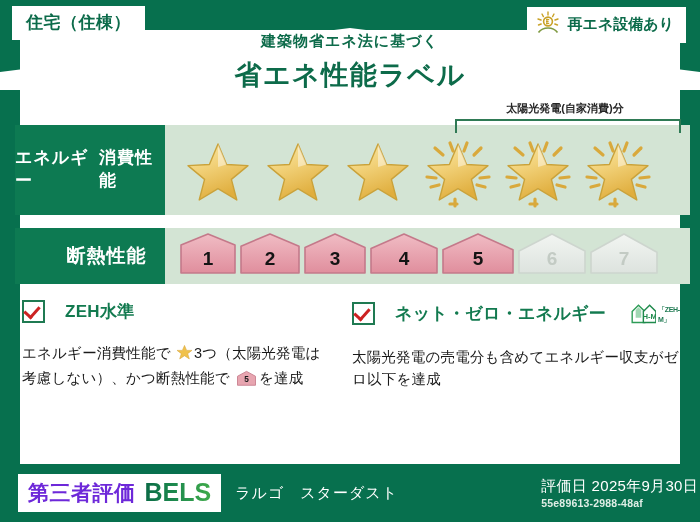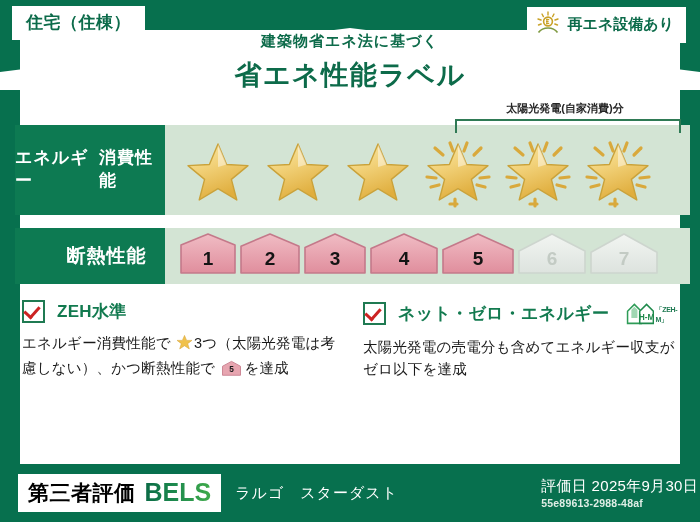--- a/index.html
+++ b/index.html
@@ -87,21 +87,21 @@
     z-index:7;
   }
 
   .stars{display:flex;align-items:center;gap:2px;padding-left:14px;}
   .star-cell{position:relative;width:78px;height:78px;}
   .insul-cells{display:flex;align-items:center;gap:2px;padding-left:14px;}
 
   
   .features{position:absolute;left:22px;right:14px;top:300px;display:flex;gap:18px;z-index:5;}
   .feat{flex:1 1 50%;}
-  .feat-head{display:flex;align-items:center;gap:12px;margin-bottom:9px;}
+  .feat-head{display:flex;align-items:center;gap:20px;margin-bottom:19px;}
   .chk{
     width:19px;height:19px;flex:0 0 19px;border:2px solid #1f7a52;background:#fff;
     position:relative;
   }
   .chk:after{
     content:"";position:absolute;left:3px;top:1px;width:7px;height:12px;
     border:solid #cc2222;border-width:0 3px 3px 0;transform:rotate(42deg);
   }
   .feat-title{color:#127a4f;font-weight:bold;font-size:17px;letter-spacing:0.3px;white-space:nowrap;}
   .feat-body{font-size:14.5px;color:#1a1a1a;line-height:1.55;letter-spacing:0.2px;}
@@ -112,21 +112,21 @@
 
   
   .footer{
     position:absolute;left:0;right:0;bottom:0;height:58px;background:#07704e;z-index:5;
     display:flex;align-items:center;
   }
   .bels-box{
     margin-left:18px;background:#ffffff;padding:4px 10px 5px 10px;
     display:flex;align-items:center;gap:9px;
   }
-  .bels-jp{color:#000000;font-weight:bold;font-size:21px;letter-spacing:0.5px;}
+  .bels-jp{color:#6d28d9;font-weight:bold;font-size:21px;letter-spacing:0.5px;}
   .bels-en{font-weight:bold;font-size:25px;letter-spacing:0px;
     background:linear-gradient(90deg,#0b6b46 0%,#1d8a4e 45%,#3faa4a 100%);
     -webkit-background-clip:text;background-clip:text;color:transparent;}
   .proj-name{color:#ffffff;font-size:15px;margin-left:14px;letter-spacing:1px;}
   .foot-right{margin-left:auto;margin-right:2px;text-align:left;}
   .eval-date{color:#ffffff;font-size:15px;letter-spacing:0.3px;}
   .eval-id{color:#dfeee6;font-size:10.5px;margin-top:1px;letter-spacing:0.2px;font-weight:bold;}
 </style>
 </head>
 <body>

